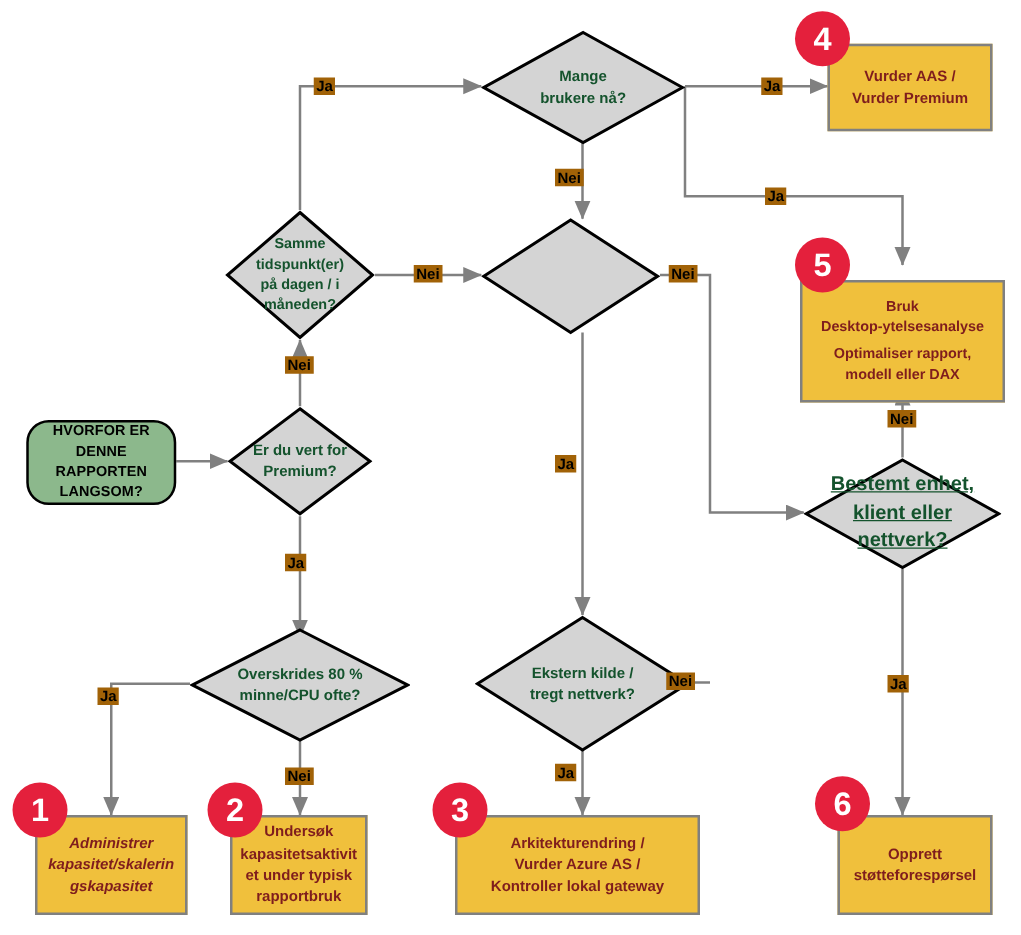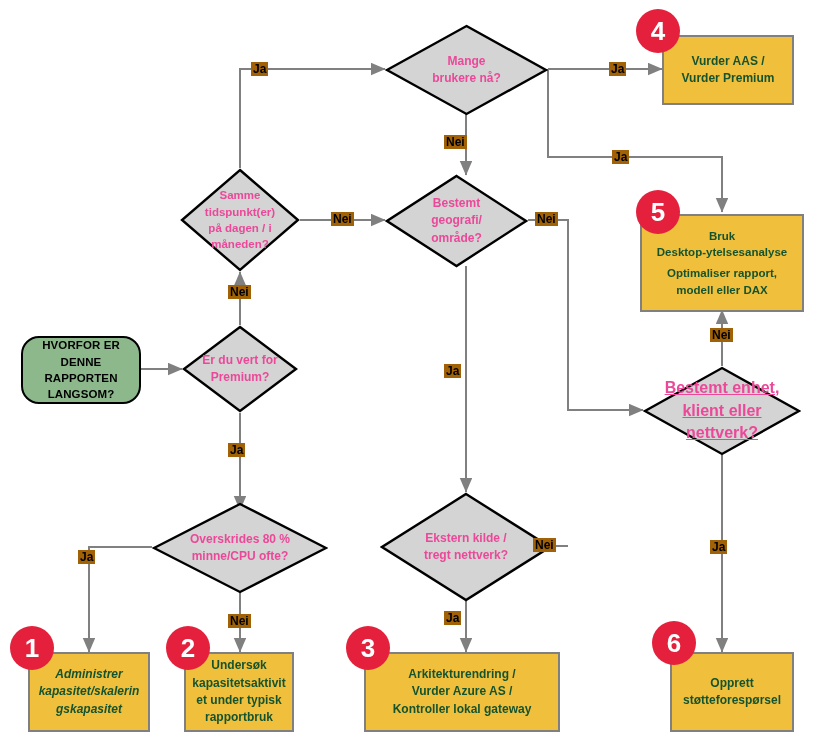--- a/index.html
+++ b/index.html
@@ -57,38 +57,38 @@
     position: absolute;
     left: 0; top: 0;
     width: 100%; height: 100%;
   }
   .diamond .dlabel {
     position: relative;
     text-align: center;
     font-weight: bold;
     font-size: 12px;
     line-height: 1.42;
-    color: #ec4899;
+    color: #14532d;
     width: 78%;
     z-index: 2;
   }
 
   
   .process {
     background: #f0c03c;
     border: 2px solid #808080;
     display: flex;
     flex-direction: column;
     align-items: center;
     justify-content: center;
     text-align: center;
     font-weight: bold;
     font-size: 12px;
     line-height: 1.45;
-    color: #14532d;
+    color: #7f1d1d;
     padding: 16px 6px;
   }
   .process .para + .para {
     margin-top: 4px;
   }
 
   
   .badge {
     position: absolute;
     width: 44px;
@@ -223,25 +223,20 @@
     <div class="dlabel">
       <div>Mange</div>
       <div>brukere nå?</div>
     </div>
   </div>
 
   <div class="node diamond" style="left:385px; top:174px; width:143px; height:94px;">
     <svg class="dshape" viewBox="0 0 143 94" preserveAspectRatio="none">
       <polygon points="71.5,2 141,47 71.5,92 2,47" fill="#d4d4d4" stroke="#000000" stroke-width="2.4"></polygon>
     </svg>
-    <div class="dlabel">
-      <div>Bestemt</div>
-      <div>geografi/</div>
-      <div>område?</div>
-    </div>
   </div>
 
   <div class="node diamond" style="left:380px; top:492px; width:172px; height:110px;">
     <svg class="dshape" viewBox="0 0 172 110" preserveAspectRatio="none">
       <polygon points="86,2 170,55 86,108 2,55" fill="#d4d4d4" stroke="#000000" stroke-width="2.4"></polygon>
     </svg>
     <div class="dlabel" style="width:84%;">
       <div>Ekstern kilde /</div>
       <div>tregt nettverk?</div>
     </div>
@@ -261,21 +256,21 @@
   <div class="node process" style="left:662px; top:35px; width:132px; height:70px;">
     <div class="para">
       <div>Vurder AAS /</div>
       <div>Vurder Premium</div>
     </div>
   </div>
   <div class="badge" style="left:636px; top:9px;">
     <span>4</span>
   </div>
 
-  <div class="node process" style="left:640px; top:214px; width:164px; height:98px; font-size:11.5px;">
+  <div class="node process" style="left:640px; top:224px; width:164px; height:98px; font-size:11.5px;">
     <div class="para">
       <div>Bruk</div>
       <div>Desktop-ytelsesanalyse</div>
     </div>
     <div class="para">
       <div>Optimaliser rapport,</div>
       <div>modell eller DAX</div>
     </div>
   </div>
   <div class="badge" style="left:636px; top:190px;">

